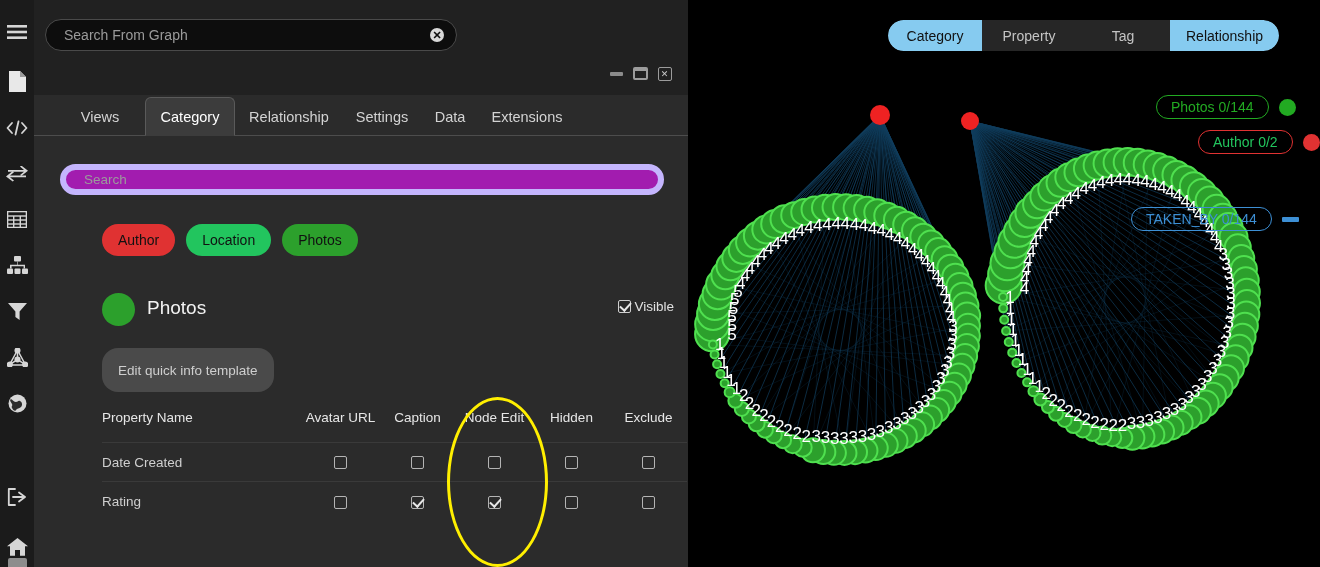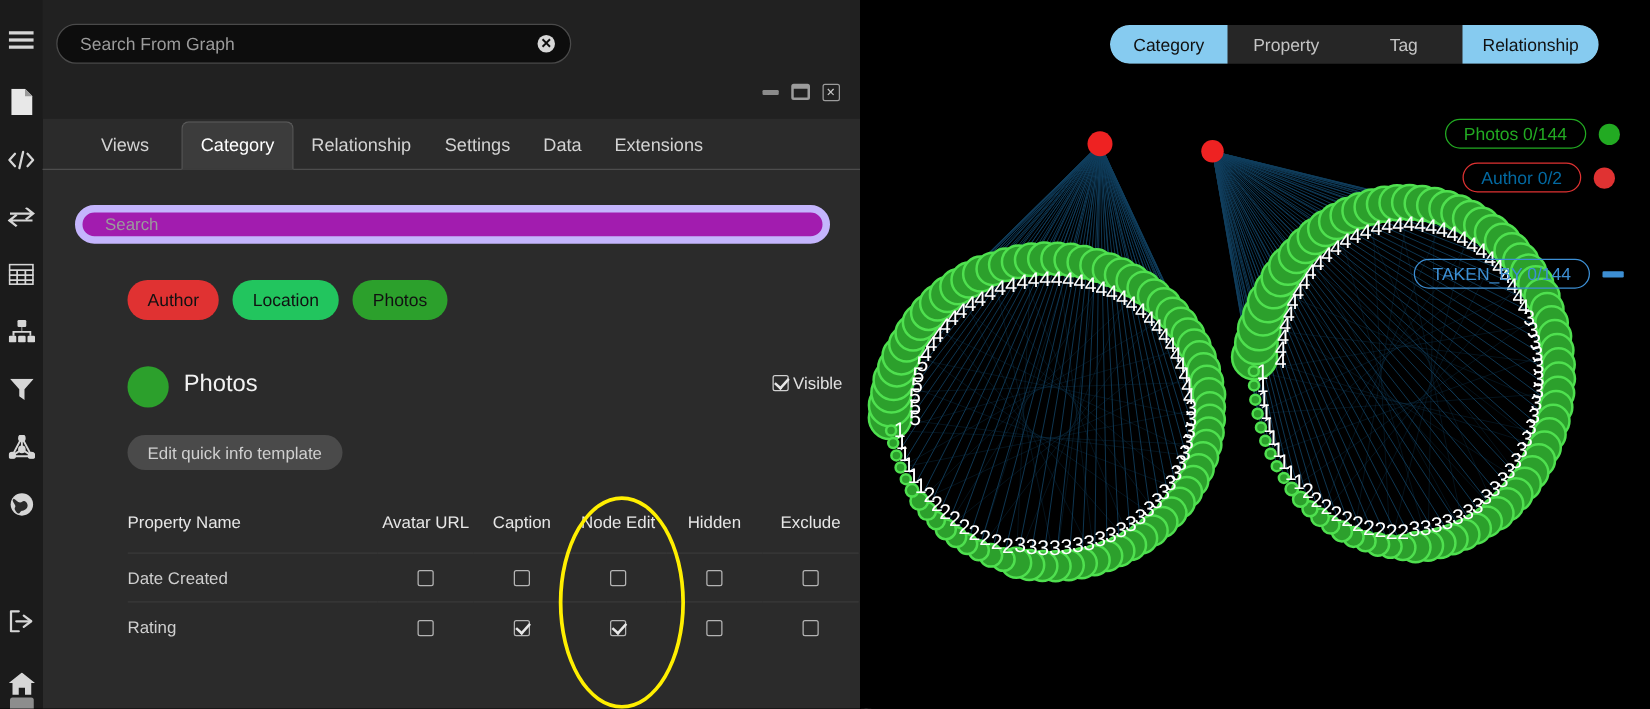--- a/index.html
+++ b/index.html
@@ -118,21 +118,21 @@
     font-size: 19px; color: #f2f2f2;
   }
   #visible-toggle {
     position: absolute; right: 0; top: 6px;
     display: flex; align-items: center; gap: 3px;
     color: #e0e0e0; font-size: 13.5px; cursor: pointer;
   }
 
   #edit-tmpl {
     position: absolute; left: 68px; top: 348px;
-    height: 28px; padding: 0 16px;
+    height: 44px; padding: 0 16px;
     background: #4a4a4a; border: none; border-radius: 16px;
     color: #cfcfcf; font-size: 13.5px; cursor: pointer;
     font-family: "Liberation Sans", sans-serif;
   }
 
   
   #table-wrap { position: absolute; left: 68px; top: 410px; width: 600px; height: 157px; overflow: hidden; }
   table { width: 583px; border-collapse: collapse; table-layout: fixed; }
   th {
     text-align: center; font-weight: normal;
@@ -923,21 +923,21 @@
     <div class="seg-item">Property</div>
     <div class="seg-item">Tag</div>
     <div class="seg-item on">Relationship</div>
   </div>
 
   <div class="legend-row" style="left:1156px; top:95px">
     <div class="legend-pill" style="color: rgb(34, 170, 34); border: 1.5px solid rgb(34, 170, 34);">Photos 0/144</div>
     <div class="legend-dot" style="background: rgb(34, 170, 34);"></div>
   </div>
   <div class="legend-row" style="left:1170px; top:130px">
-    <div class="legend-pill" style="color: #0369a1; border: 1.5px solid rgb(224, 50, 50);">Author 0/2</div>
+    <div class="legend-pill" style="color: #22c55e; border: 1.5px solid rgb(224, 50, 50); margin-left: 28px;">Author 0/2</div>
     <div class="legend-dot" style="background: rgb(224, 50, 50);"></div>
   </div>
   <div class="legend-row" style="left:1131px; top:207px">
     <div class="legend-pill" style="color: rgb(61, 143, 212); border: 1.5px solid rgb(61, 143, 212);">TAKEN_BY 0/144</div>
     <div class="legend-dash" style="background: rgb(61, 143, 212);"></div>
   </div>
 
 </div>
 
 </body></html>

